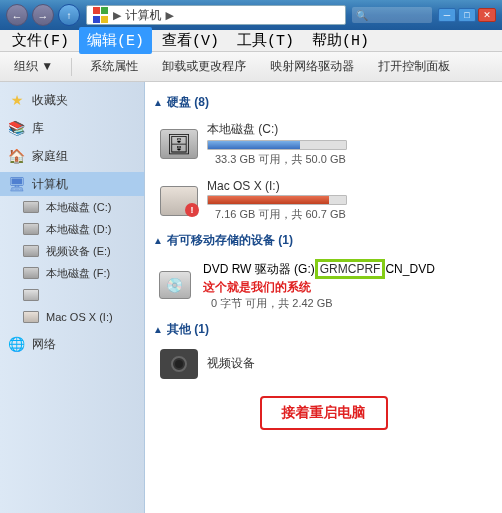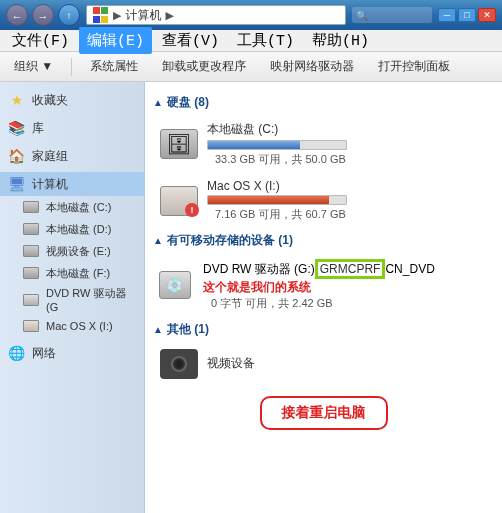--- a/index.html
+++ b/index.html
@@ -257,21 +257,21 @@
       justify-content: center;
     }
     .restart-btn {
       background: white;
       border: 2px solid #e02020;
       color: #e02020;
       font-size: 14px;
       font-weight: bold;
       padding: 6px 20px;
       cursor: pointer;
-      border-radius: 10px;
+      border-radius: 4px;
     }
 
     
     .small-hdd {
       width: 16px;
       height: 12px;
       background: linear-gradient(to bottom, #d0d0d0, #a0a0a0);
       border: 1px solid #888;
       border-radius: 1px;
     }
@@ -417,21 +417,20 @@
         <div class="sidebar-item">
           <div class="sidebar-icon">
               <div class="small-hdd"></div>
             </div>
           <span>本地磁盘 (F:)</span>
         </div>
         <div class="sidebar-item">
           <div class="sidebar-icon">
               <div class="small-dvd"></div>
             </div>
-          <span>DVD RW 驱动器 (G</span>
         </div>
         <div class="sidebar-item">
           <div class="sidebar-icon">
               <div class="small-hdd" style="background:linear-gradient(to bottom,#e8e0d8,#c0b8b0);"></div>
             </div>
           <span>Mac OS X (I:)</span>
         </div>
       </div>
     </div>
     <div class="sidebar-section">

